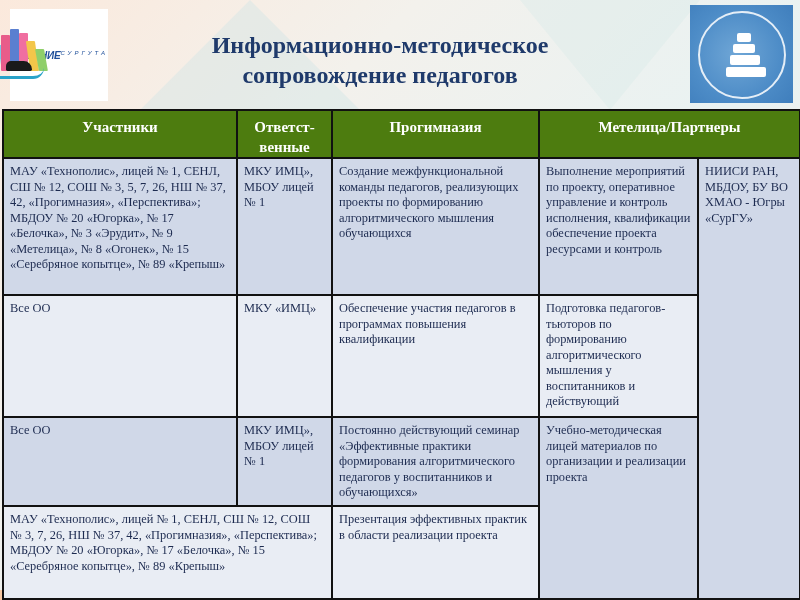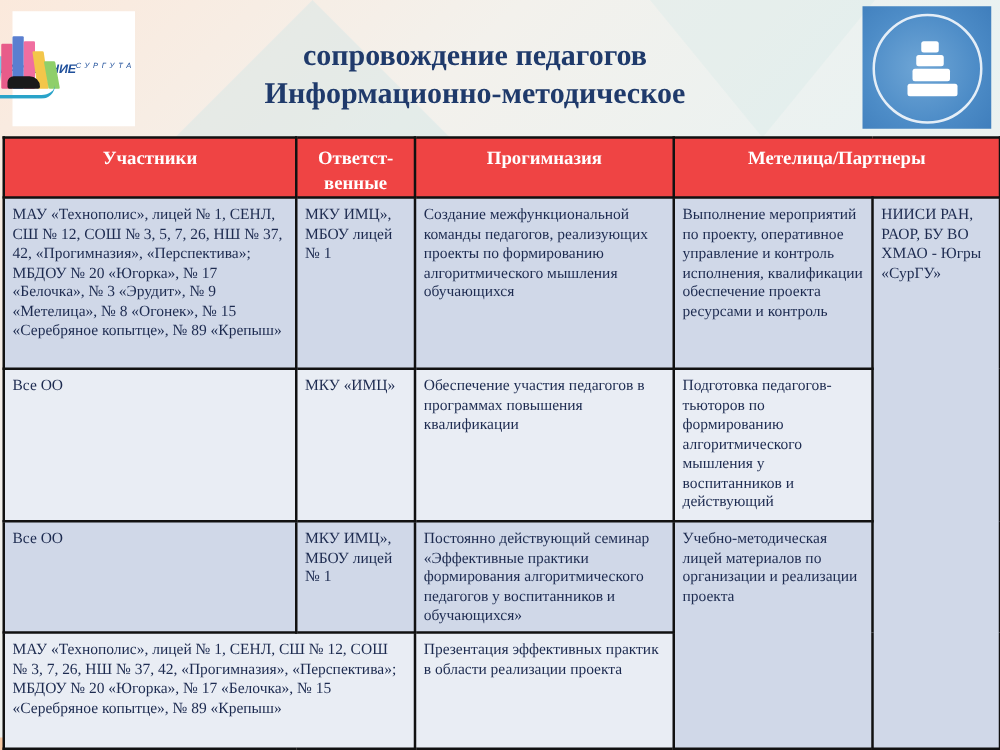--- a/index.html
+++ b/index.html
@@ -51,21 +51,21 @@
   .logo-right .s3 { left:43px; top:39px; width:22px; height:9px; }
   .logo-right .s4 { left:47px; top:28px; width:14px; height:9px; }
 
   table.grid {
     position:absolute; left:2px; top:109px; width:797px; height:490px;
     border-collapse:collapse; table-layout:fixed;
     font-size:12.4px; line-height:15.5px; color:#1d2b50;
   }
   table.grid td, table.grid th { border:2px solid #111; vertical-align:top; padding:5px 6px 0 6px; }
   table.grid th {
-    background:#ef4444; color:#fff; font-weight:bold; font-size:15px; line-height:20px;
+    background:#4d7c0f; color:#fff; font-weight:bold; font-size:15px; line-height:20px;
     text-align:center; vertical-align:top; padding-top:6px; height:37px;
   }
   .c-dark { background:#d0d8e8; }
   .c-light { background:#e9edf4; }
 </style>
 </head>
 <body>
 
 <div class="bg-tri1"></div>
 <div class="bg-tri2"></div>
@@ -80,22 +80,22 @@
       <div class="b b5"></div>
       <div class="b b6"></div>
     <div class="fox"></div>
     <div class="openbook"></div>
   </div>
   <div class="lt1">ОБРАЗОВАНИЕ</div>
   <div class="lt2">СУРГУТА</div>
 </div>
 
 <div class="title">
+  <div>Информационно-методическое</div>
   <div>сопровождение педагогов</div>
-  <div>Информационно-методическое</div>
 </div>
 
 <div class="logo-right">
   <div class="ring"></div>
   <div class="st s1"></div>
   <div class="st s2"></div>
   <div class="st s3"></div>
   <div class="st s4"></div>
 </div>
 
@@ -112,21 +112,21 @@
     <th>Участники</th>
     <th>Ответст-венные</th>
     <th>Прогимназия</th>
     <th colspan="2">Метелица/Партнеры</th>
   </tr>
   <tr style="height:137px">
     <td class="c-dark">МАУ «Технополис», лицей № 1, СЕНЛ, СШ № 12, СОШ № 3, 5, 7, 26, НШ № 37, 42, «Прогимназия», «Перспектива»; МБДОУ № 20 «Югорка», № 17 «Белочка», № 3 «Эрудит», № 9 «Метелица», № 8 «Огонек», № 15 «Серебряное копытце», № 89 «Крепыш»</td>
     <td class="c-dark">МКУ ИМЦ», МБОУ лицей № 1</td>
     <td class="c-dark">Создание межфункциональной команды педагогов, реализующих проекты по формированию алгоритмического мышления обучающихся</td>
     <td class="c-dark">Выполнение мероприятий по проекту, оперативное управление и контроль исполнения, квалификации обеспечение проекта ресурсами и контроль</td>
-    <td class="c-dark" rowspan="5">НИИСИ РАН, РАОР, БУ ВО ХМАО - Югры «СурГУ»</td>
+    <td class="c-dark" rowspan="5">НИИСИ РАН, МБДОУ, БУ ВО ХМАО - Югры «СурГУ»</td>
   </tr>
   <tr style="height:122px">
     <td class="c-light">Все ОО</td>
     <td class="c-light">МКУ «ИМЦ»</td>
     <td class="c-light">Обеспечение участия педагогов в программах повышения квалификации</td>
     <td class="c-light">Подготовка педагогов-тьюторов по формированию алгоритмического мышления у воспитанников и действующий</td>
   </tr>
   <tr style="height:89px">
     <td class="c-dark">Все ОО</td>
     <td class="c-dark">МКУ ИМЦ», МБОУ лицей № 1</td>

